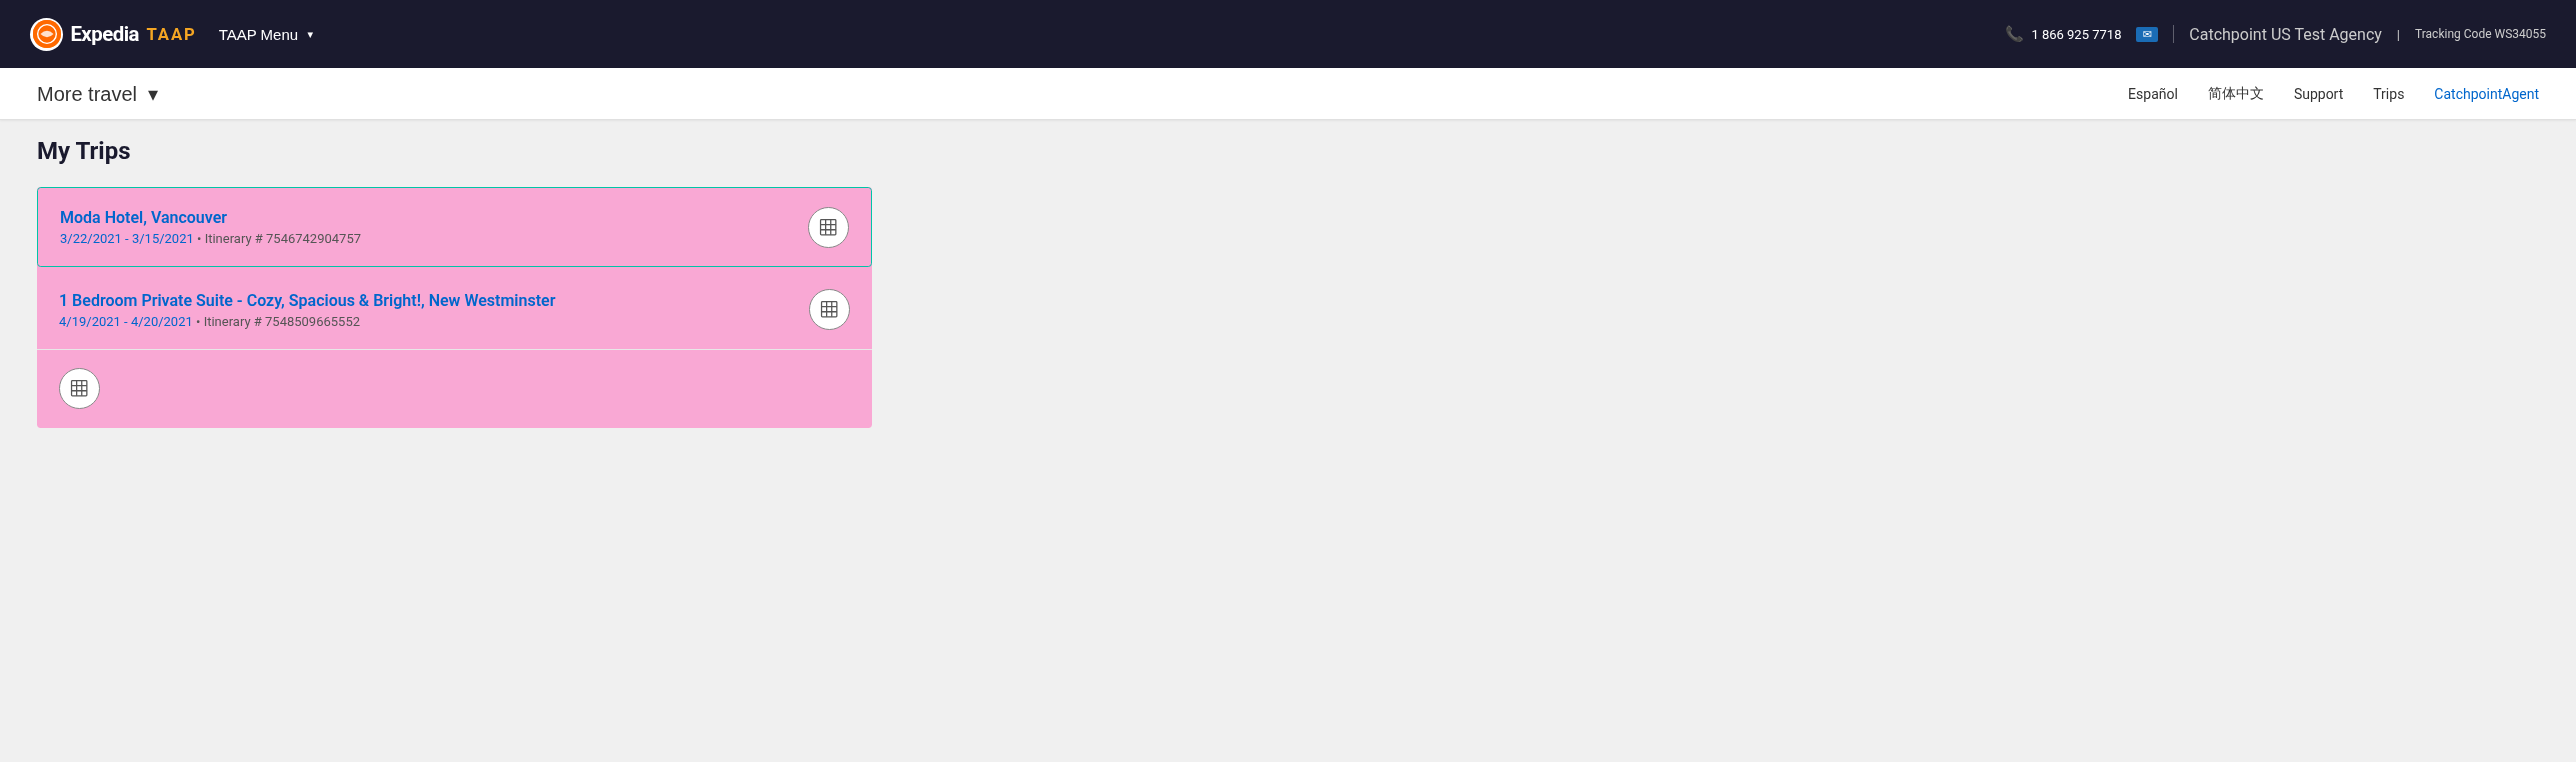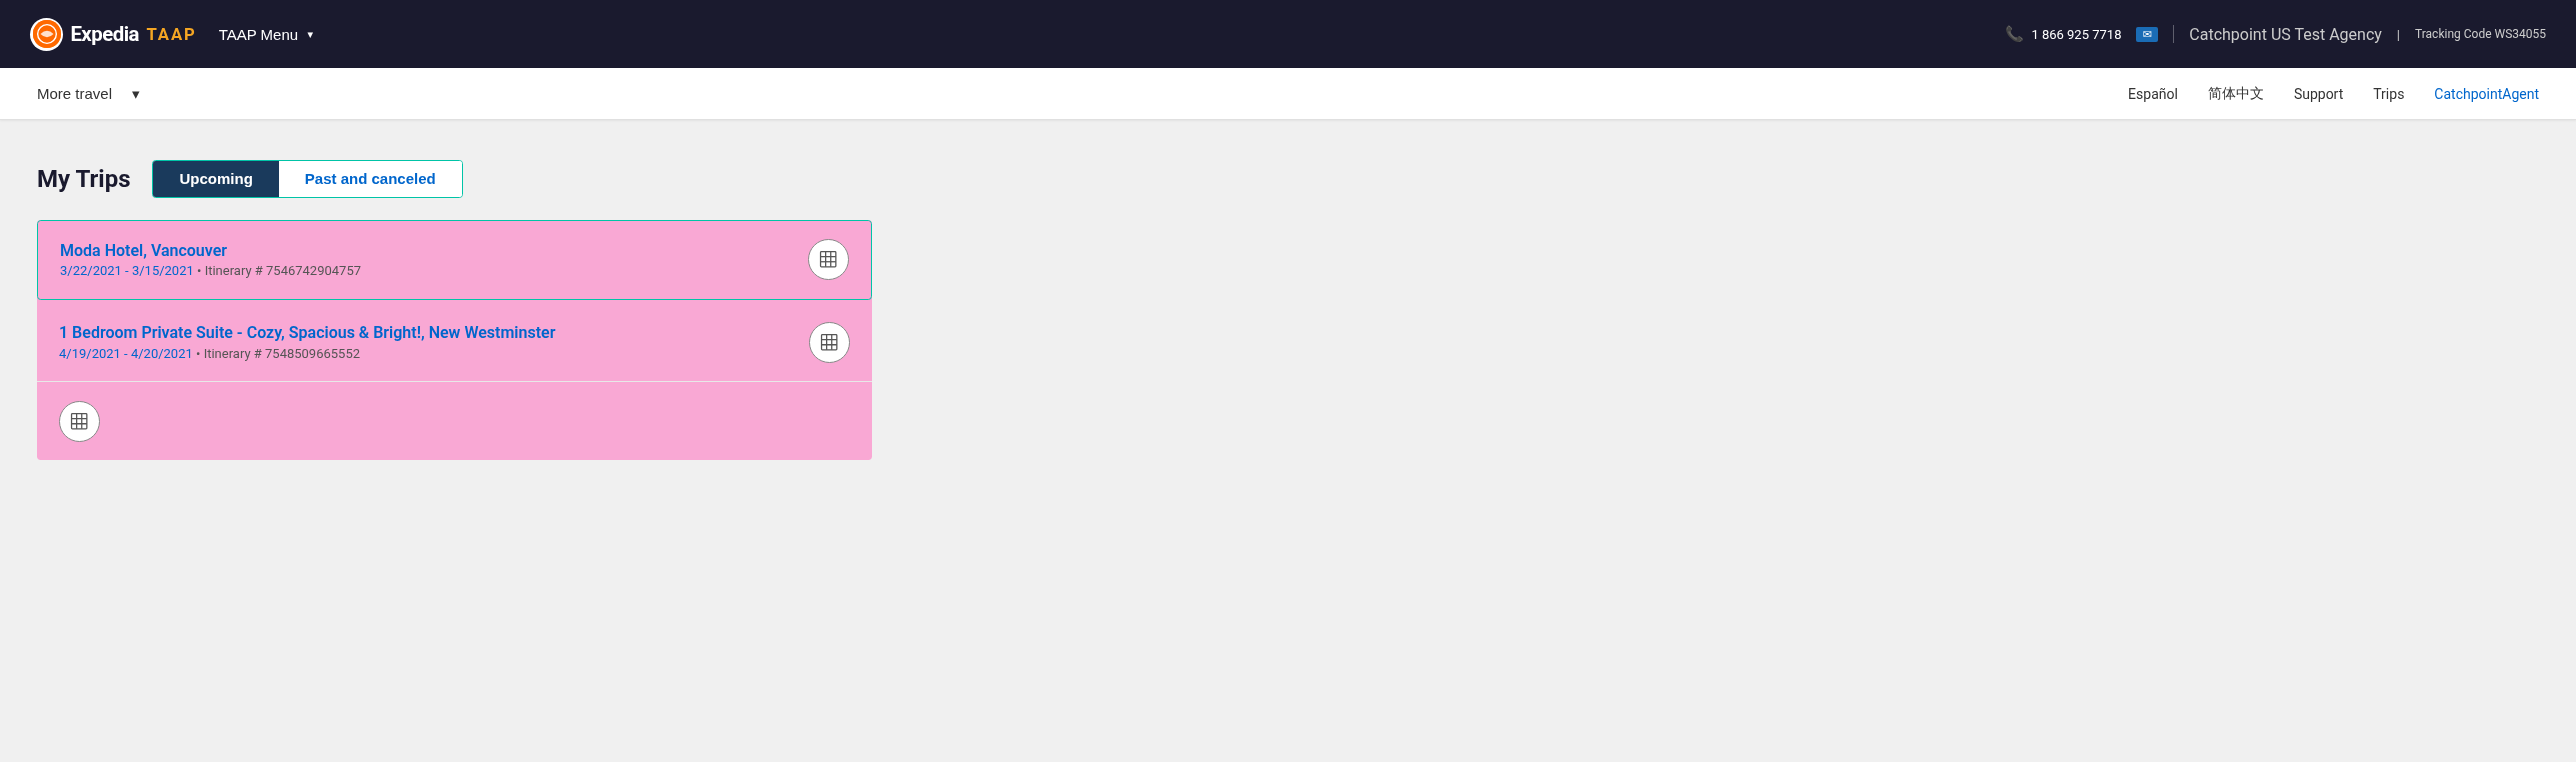--- a/index.html
+++ b/index.html
@@ -52,34 +52,34 @@
       align-items: center;
       justify-content: space-between;
       padding: 0 37px;
       height: 52px;
       border-bottom: 0.9px solid #e0e0e0;
       box-shadow: 0 0.9px 2.8px rgba(0,0,0,0.1);
     }
     .secondary-nav-left { display: flex; align-items: center; }
     .more-travel-btn {
       background: none; border: none;
-      font-size: 15px; cursor: pointer;
-      display: flex; align-items: flex-start; gap: 20px;
+      font-size: 20px; cursor: pointer;
+      display: flex; align-items: flex-end; gap: 11px;
       color: #333; font-weight: 500;
     }
     .secondary-nav-right { display: flex; align-items: center; gap: 30px; }
     .nav-link {
       font-size: 14px; color: #333; text-decoration: none; cursor: pointer;
       background: none; border: none;
     }
     .catchpoint-link { color: #0066cc; font-size: 14px; cursor: pointer; }
 
     
     .main-content {
-      padding: 40px 37px;
+      padding: 17px 37px;
       max-width: 1298px;
     }
 
     
     .trips-header { display: flex; align-items: center; gap: 22px; margin-bottom: 22px; }
     .trips-title { font-size: 24px; font-weight: 700; color: #1a1a2e; }
 
     
     .tabs-container {
       display: flex;
@@ -195,24 +195,20 @@
     <span class="nav-link">Support</span>
     <span class="nav-link">Trips</span>
     <span class="nav-link catchpoint-link">CatchpointAgent</span>
   </div>
 </div>
 
 <div class="main-content">
 
   <div class="trips-header">
     <h1 class="trips-title">My Trips</h1>
-    <div class="tabs-container">
-      <button class="tab-btn active">Upcoming</button>
-      <button class="tab-btn inactive">Past and canceled</button>
-    </div>
   </div>
 
   <div class="trips-list">
 
     <div class="trip-item highlighted">
       <div class="trip-info">
         <div class="trip-name">Moda Hotel, Vancouver</div>
         <div class="trip-details">
           <span class="trip-dates">3/22/2021 - 3/15/2021</span>
           <span> • </span>

